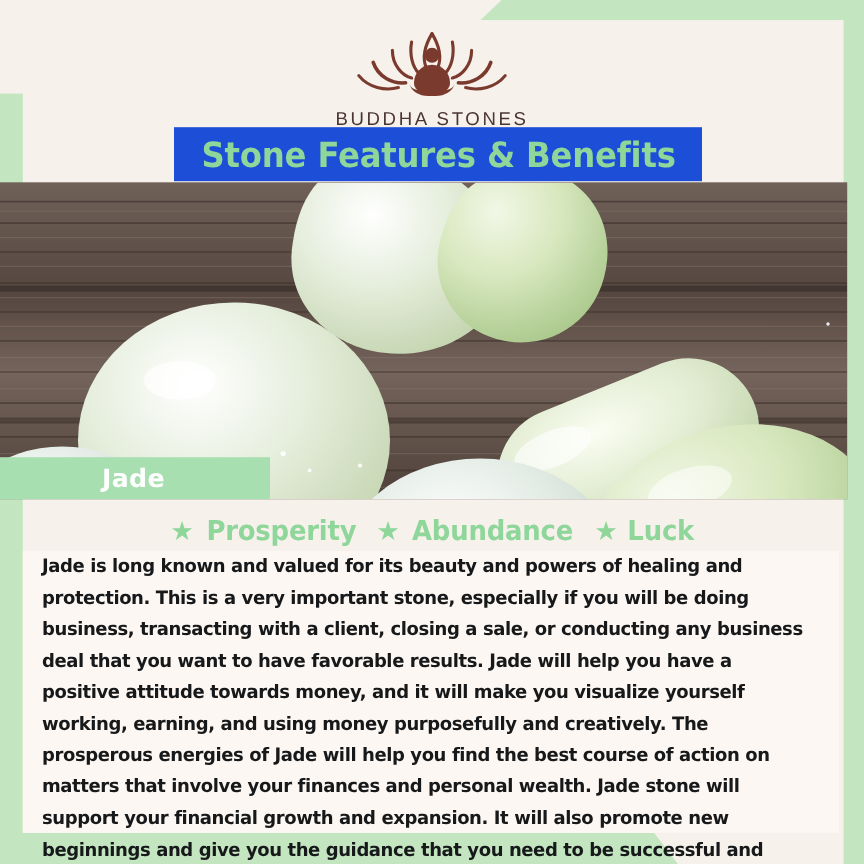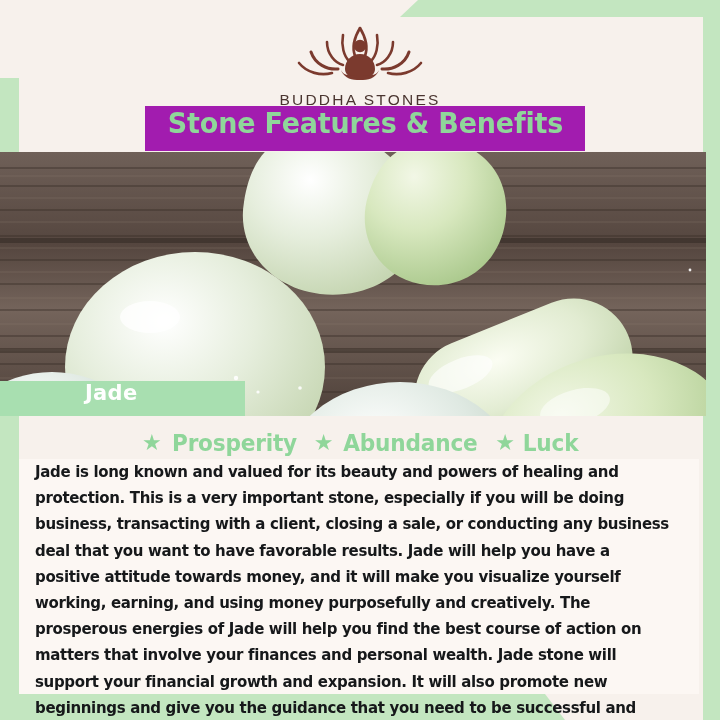--- a/index.html
+++ b/index.html
@@ -68,23 +68,23 @@
     letter-spacing: 2.2px;
     color: #4a3530;
     font-weight: 400;
   }
 
   
   .title-banner {
     position: absolute;
     top: 106px; left: 145px;
     width: 440px; height: 45px;
-    background: #a21caf;
+    background: #1d4ed8;
     display: flex;
-    align-items: flex-start;
+    align-items: center;
     justify-content: center;
   }
   .title-text {
     font-family: "DejaVu Sans", sans-serif;
     font-weight: bold;
     font-size: 29px;
     color: #8FD69A;
     letter-spacing: -0.2px;
     transform: scaleX(0.93);
     white-space: nowrap;
@@ -97,23 +97,24 @@
     width: 706px; height: 264px;
     overflow: hidden;
     background: #6b5c52;
   }
   .photo svg { display: block; }
 
   
   .jade-band {
     position: absolute;
     top: 381px; left: 0;
-    width: 245px; height: 35px;
+    width: 225px; height: 35px;
     background: #A8DFB0;
     display: flex;
+    align-items: center;
   }
   .jade-label {
     font-family: "DejaVu Sans", sans-serif;
     font-weight: bold;
     font-size: 21px;
     color: #FFFFFF;
     margin-left: 85px;
     letter-spacing: 0.3px;
   }
 

